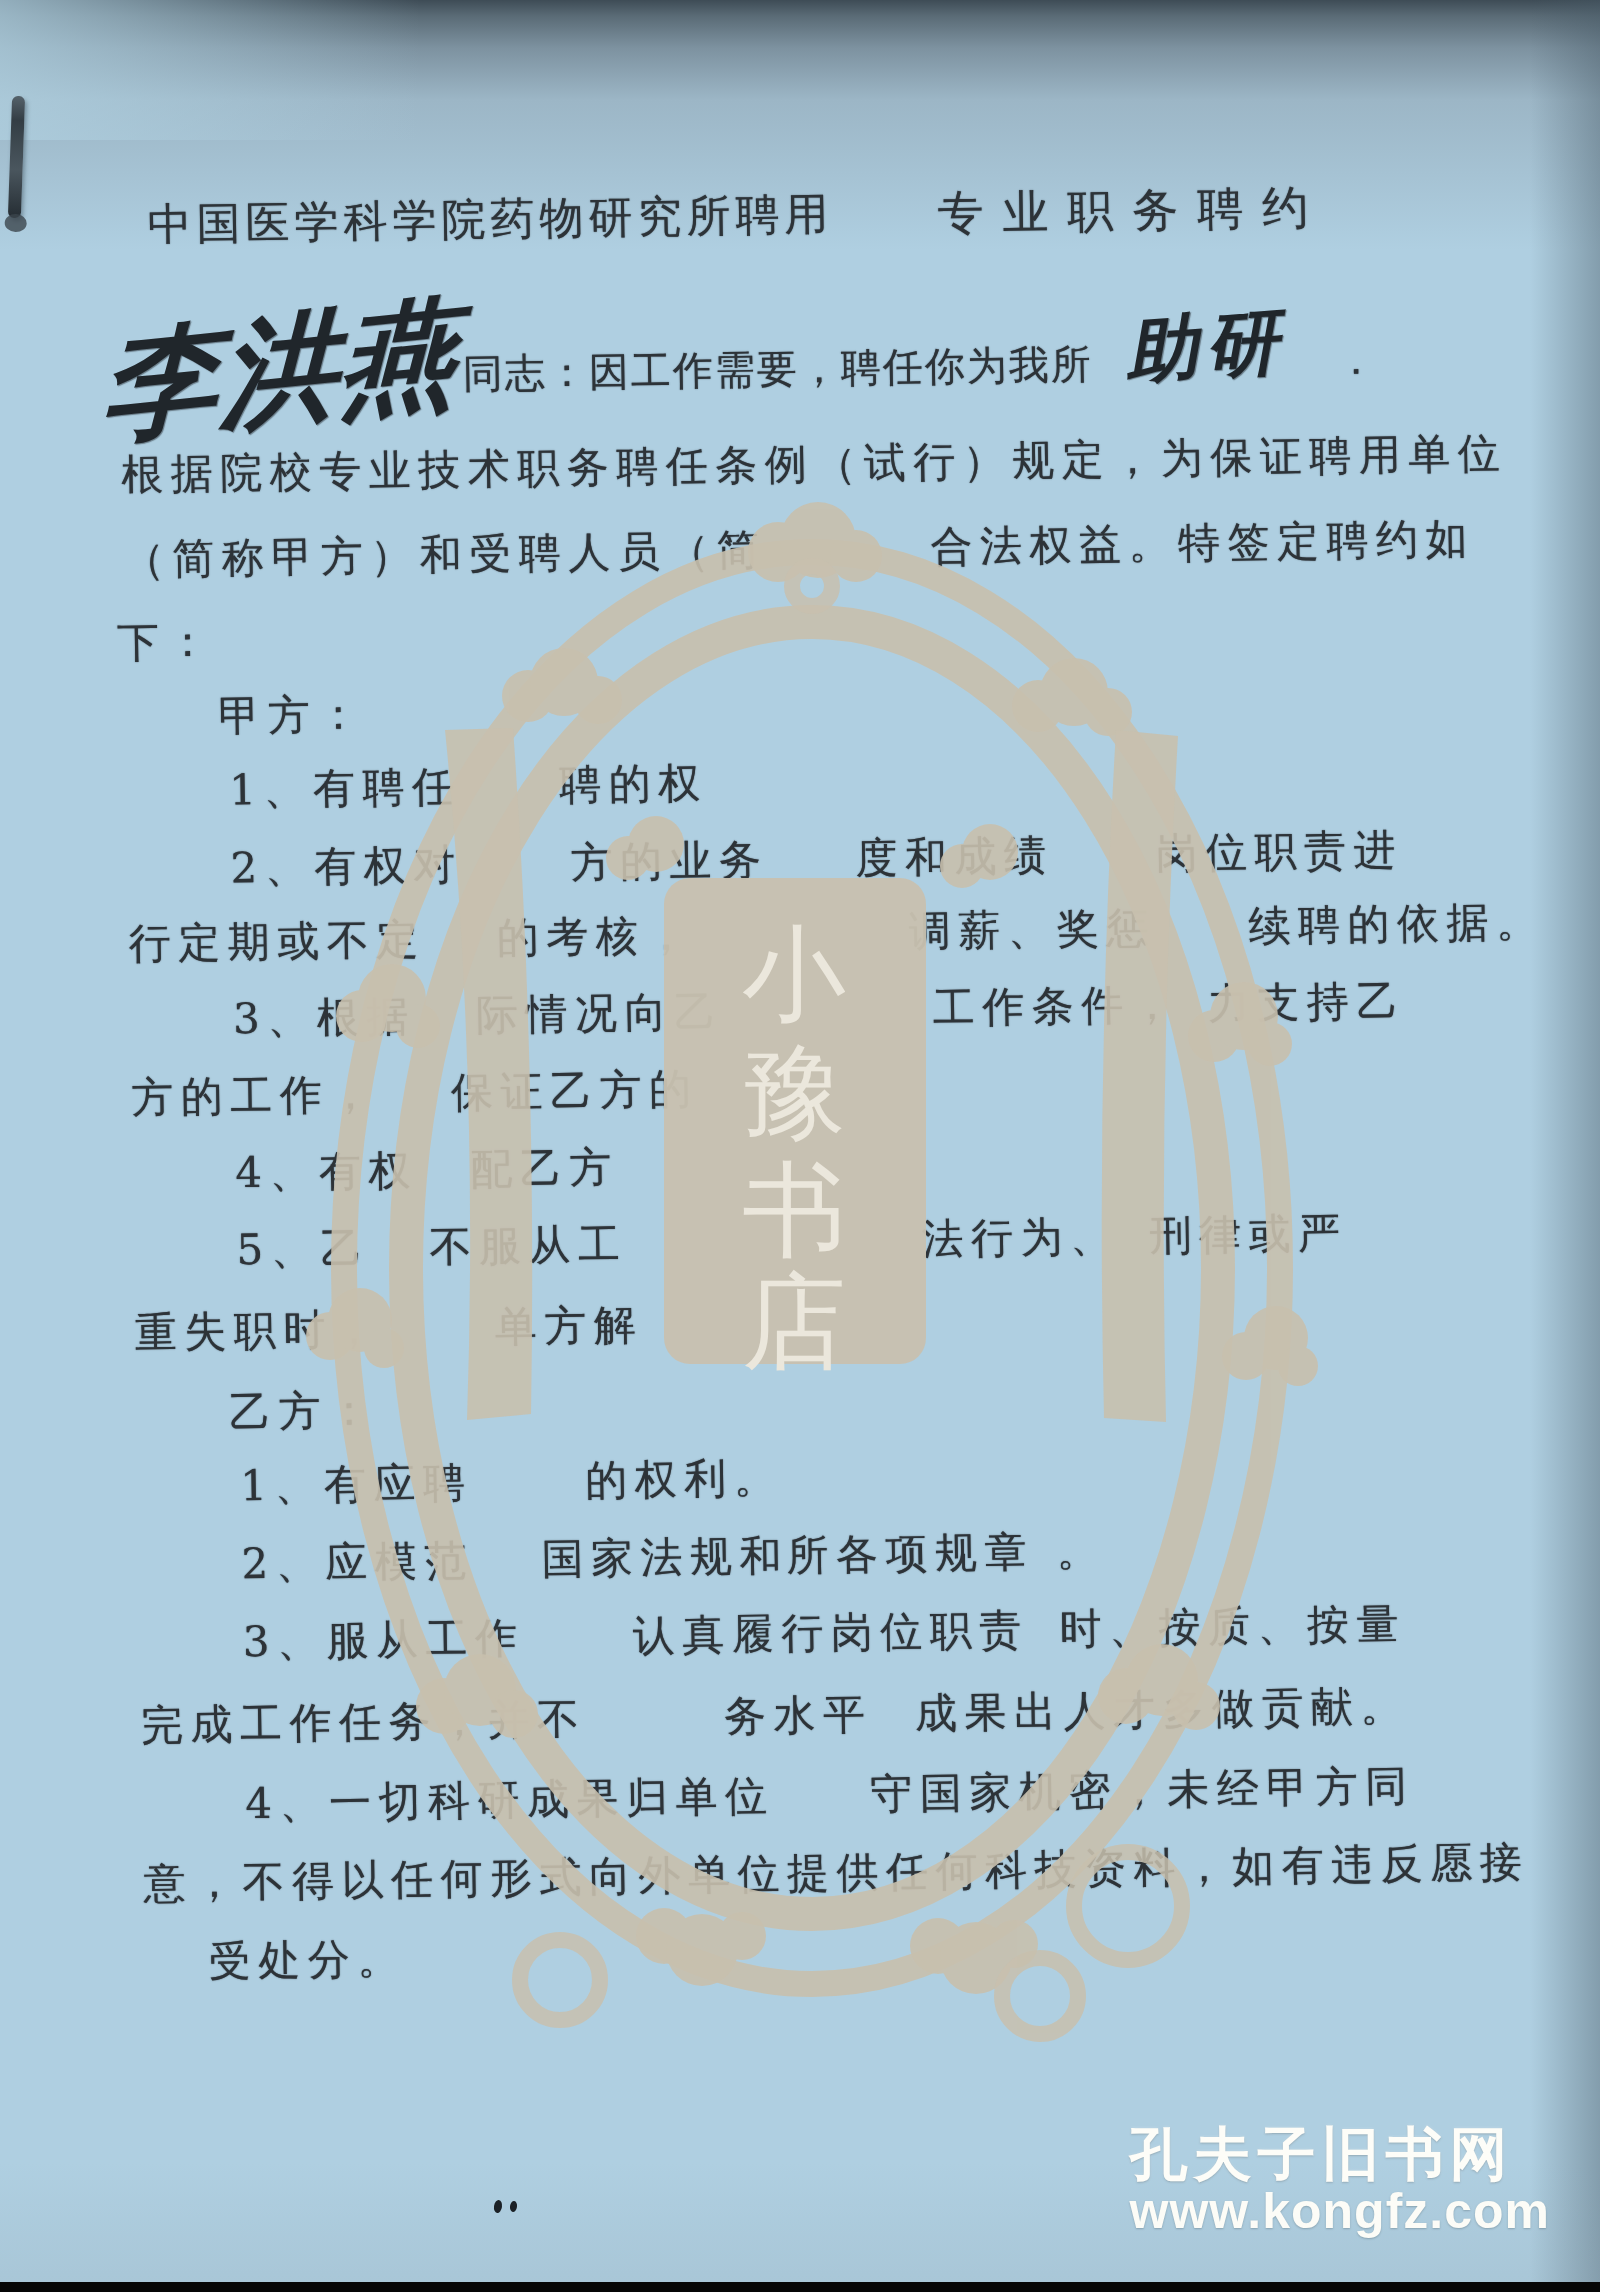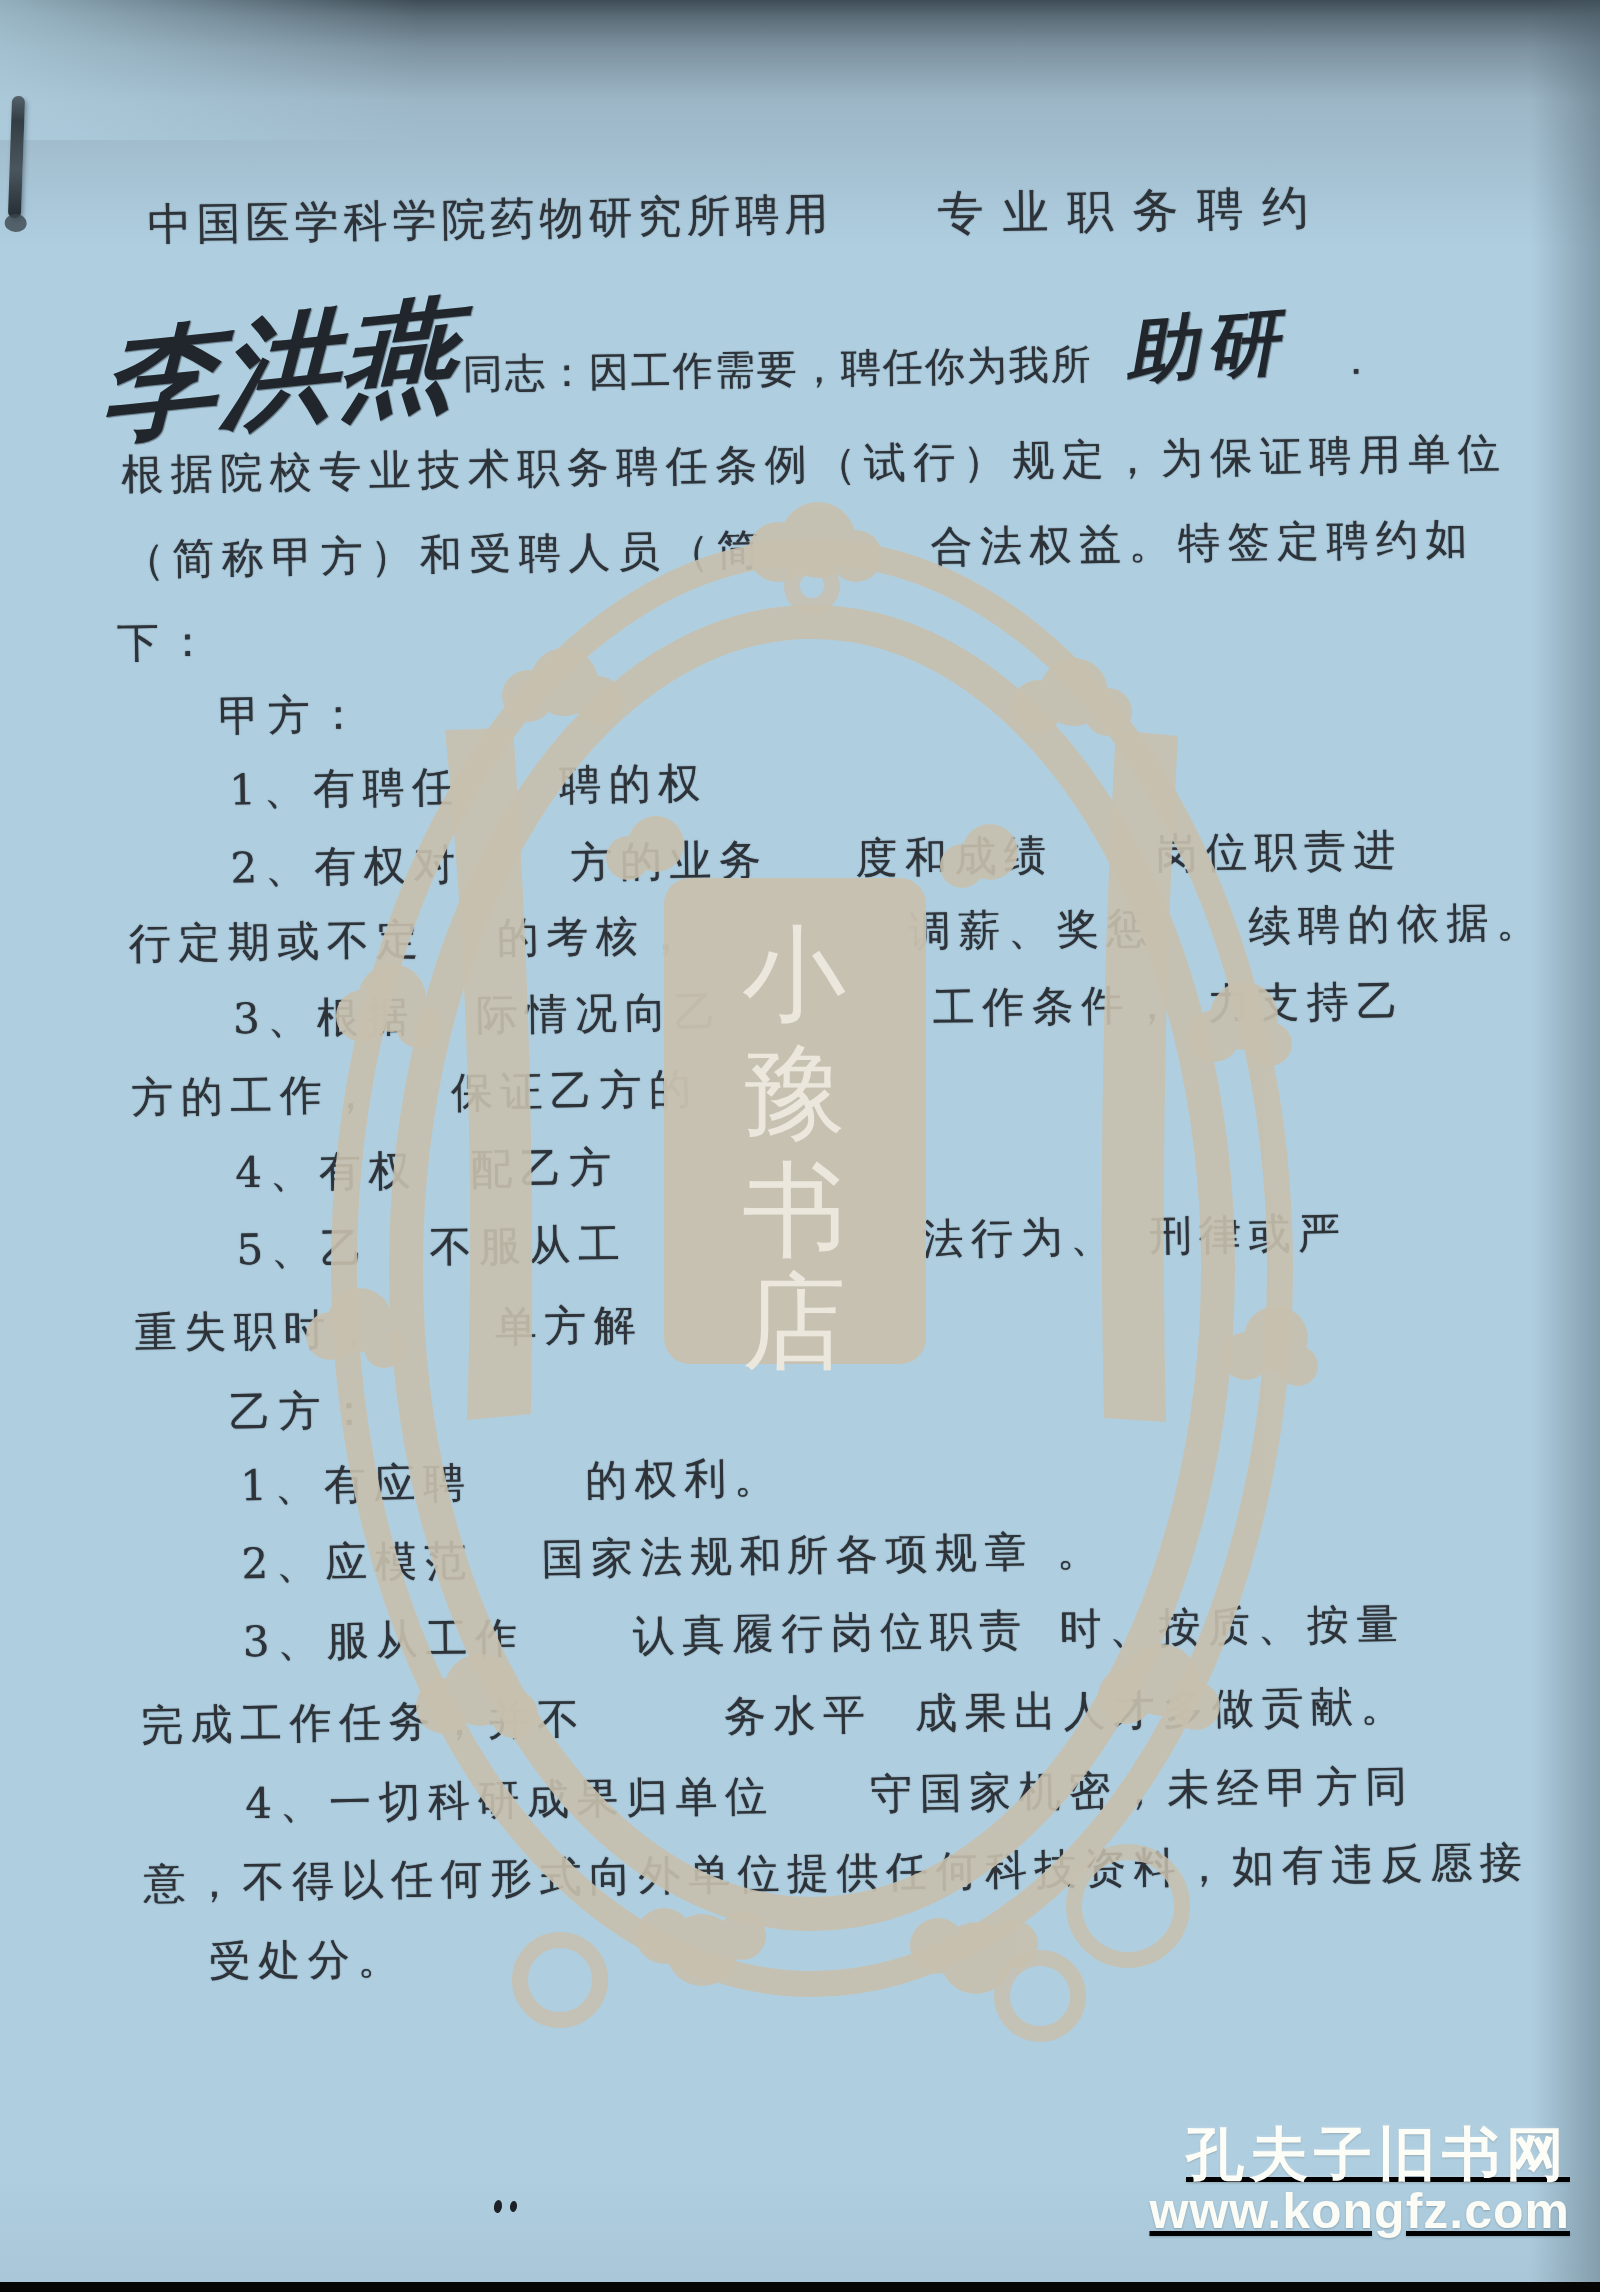--- a/index.html
+++ b/index.html
@@ -73,21 +73,21 @@
   .hand-title{
     font-size:72px;font-weight:bold;font-style:italic;
     letter-spacing:8px;color:#20262b;
     transform:rotate(-3deg);
     text-shadow:1px 1px 1px rgba(32,38,43,.5);
   }
   
   .wm-svg{position:absolute;left:0;top:0;width:1600px;height:2292px;pointer-events:none;}
   
   .kongfz{
-    position:absolute;right:30px;top:2124px;text-align:right;line-height:1.05;text-decoration:underline;
+    position:absolute;right:50px;top:2124px;text-align:left;line-height:1.05;
   }
   .kongfz-name{
     display:block;
     font-family:"DejaVu Serif","Liberation Serif",serif;
     font-weight:bold;font-size:58px;letter-spacing:6px;color:#fdfdf8;
     text-shadow:0 1px 2px rgba(70,85,95,.35), 0 0 3px rgba(255,255,255,.35);
   }
   .kongfz-url{
     display:block;
     font-family:"Liberation Sans","DejaVu Sans",sans-serif;

